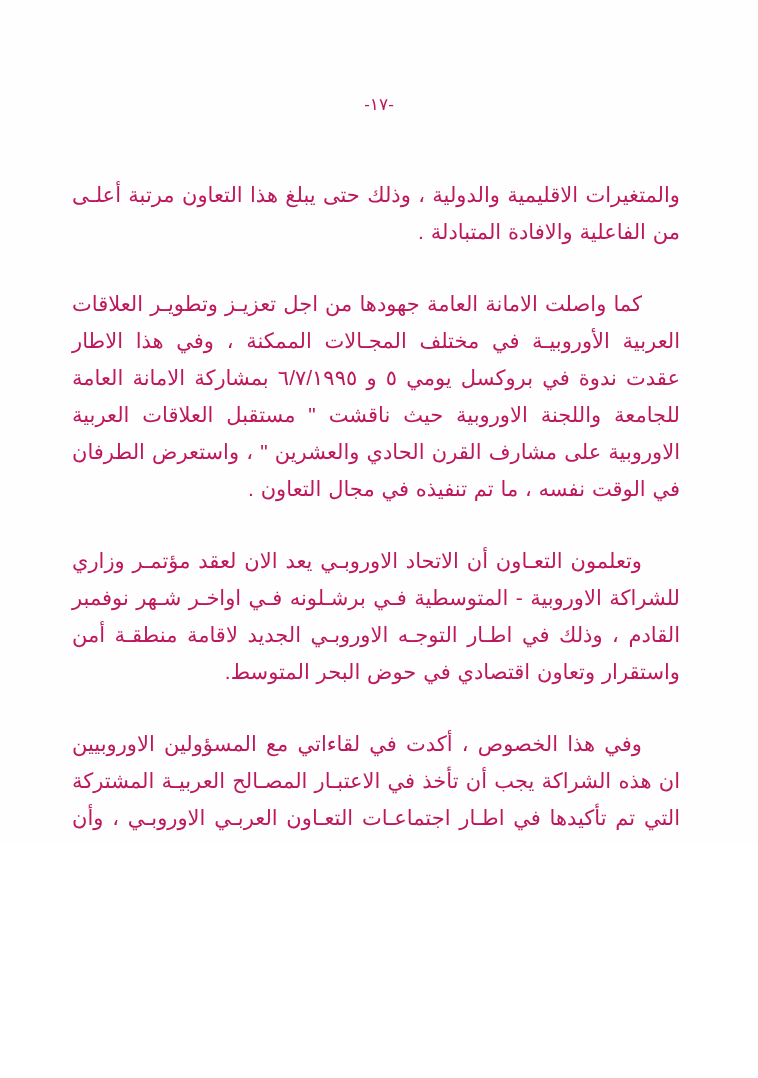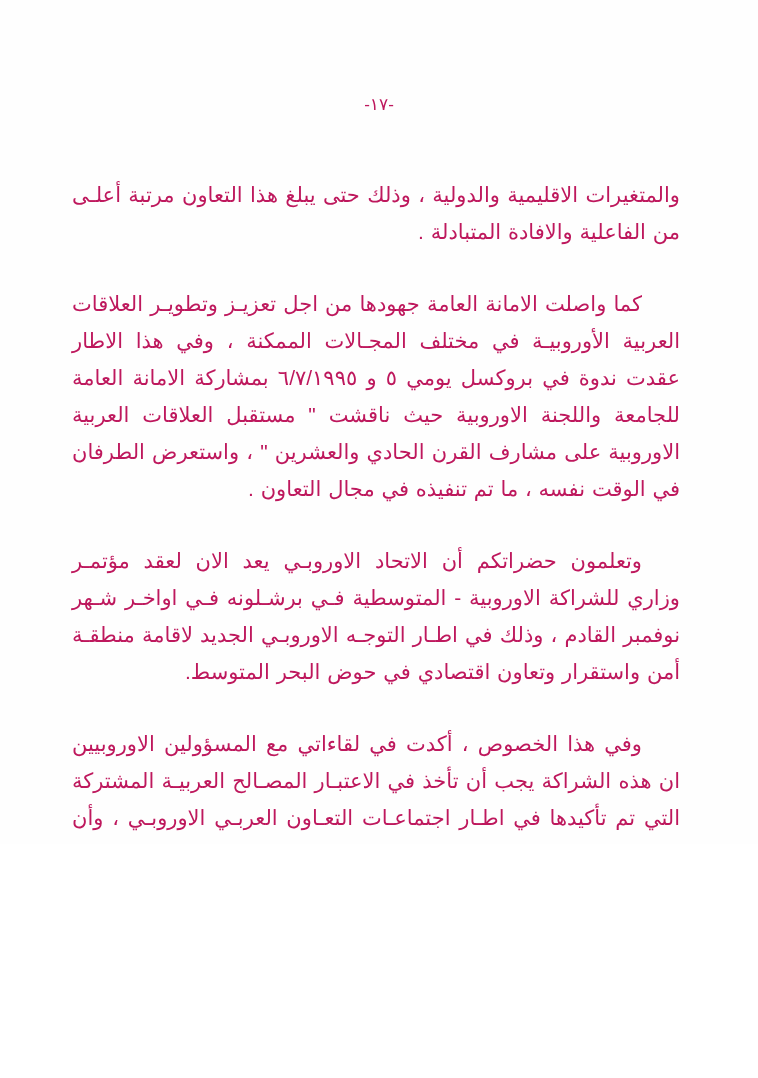--- a/index.html
+++ b/index.html
@@ -55,17 +55,17 @@
 </head>
 <body>
 
 <div class="page">
 
   <div class="page-number">-١٧-</div>
 
   <div class="body-text">
     <p class="para continued">والمتغيرات الاقليمية والدولية ، وذلك حتى يبلغ هذا التعاون مرتبة أعلـى من الفاعلية والافادة المتبادلة .</p>
     <p class="para">كما واصلت الامانة العامة جهودها من اجل تعزيـز وتطويـر العلاقات العربية الأوروبيـة في مختلف المجـالات الممكنة ، وفي هذا الاطار عقدت ندوة في بروكسل يومي ٥ و ٦/٧/١٩٩٥ بمشاركة الامانة العامة للجامعة واللجنة الاوروبية حيث ناقشت " مستقبل العلاقات العربية الاوروبية على مشارف القرن الحادي والعشرين " ، واستعرض الطرفان في الوقت نفسه ، ما تم تنفيذه في مجال التعاون .</p>
-    <p class="para">وتعلمون حضراتكم أن الاتحاد الاوروبـي يعد الان لعقد مؤتمـر وزاري للشراكة الاوروبية - المتوسطية فـي برشـلونه فـي اواخـر شـهر نوفمبر القادم ، وذلك في اطـار التوجـه الاوروبـي الجديد لاقامة منطقـة أمن واستقرار وتعاون اقتصادي في حوض البحر المتوسط.</p>
+    <p class="para">وتعلمون التعـاون أن الاتحاد الاوروبـي يعد الان لعقد مؤتمـر وزاري للشراكة الاوروبية - المتوسطية فـي برشـلونه فـي اواخـر شـهر نوفمبر القادم ، وذلك في اطـار التوجـه الاوروبـي الجديد لاقامة منطقـة أمن واستقرار وتعاون اقتصادي في حوض البحر المتوسط.</p>
     <p class="para">وفي هذا الخصوص ، أكدت في لقاءاتي مع المسؤولين الاوروبيين ان هذه الشراكة يجب أن تأخذ في الاعتبـار المصـالح العربيـة المشتركة التي تم تأكيدها في اطـار اجتماعـات التعـاون العربـي الاوروبـي ، وأن ترتكـز علـى تعـاون يشـمل كافة الدول الاعضـاء فـي الجامعـة - دون استثنـاء - ، لأن هذه العوامل توفر الشـروط اللازمة لنجـاح التعـاون واستمراره .</p>
   </div>
 
 </div>
 
 </body></html>

